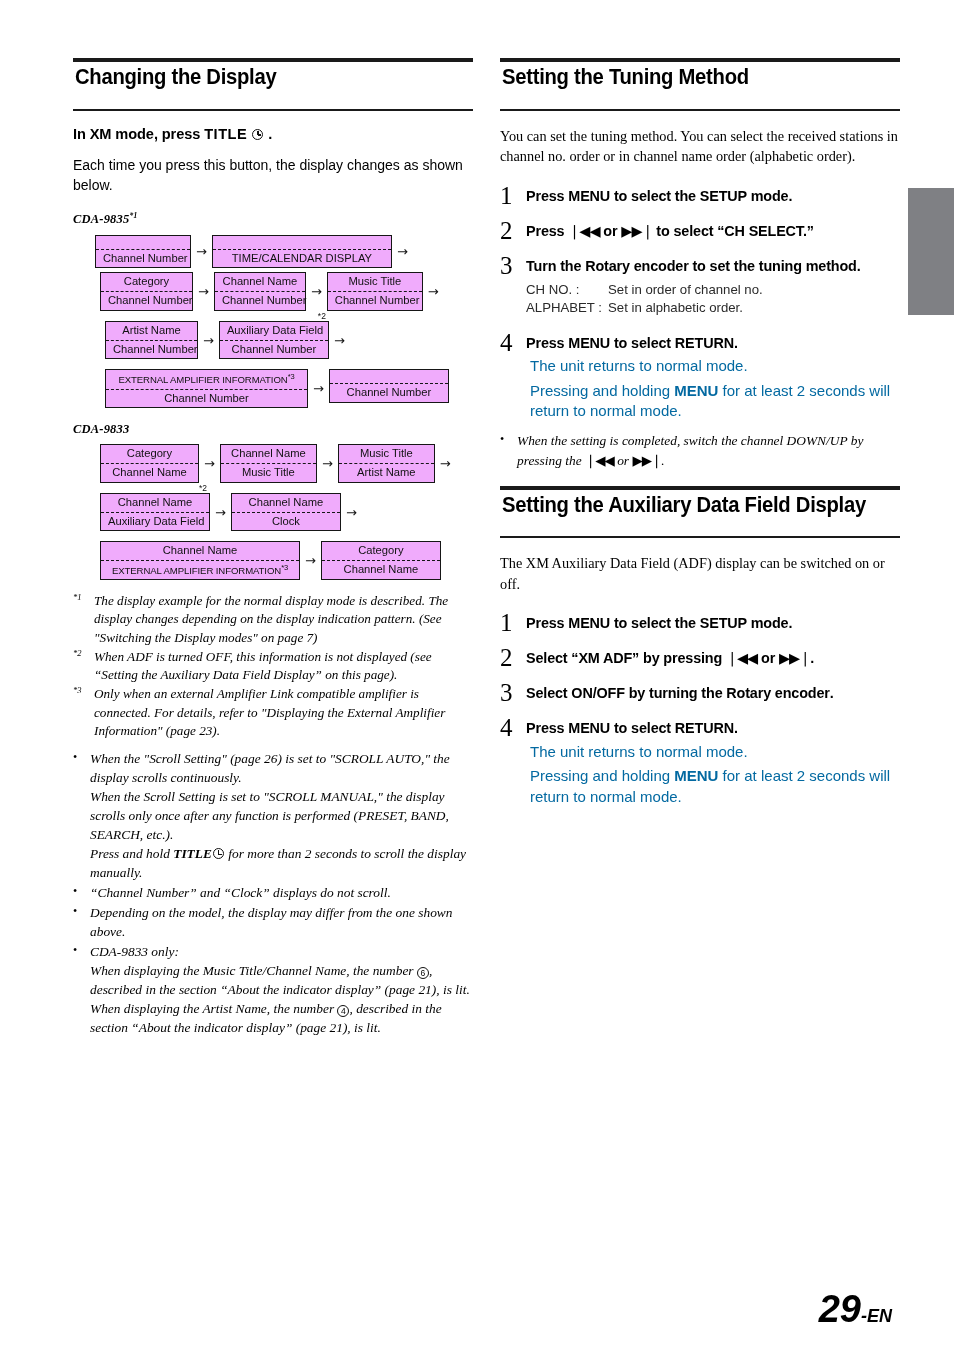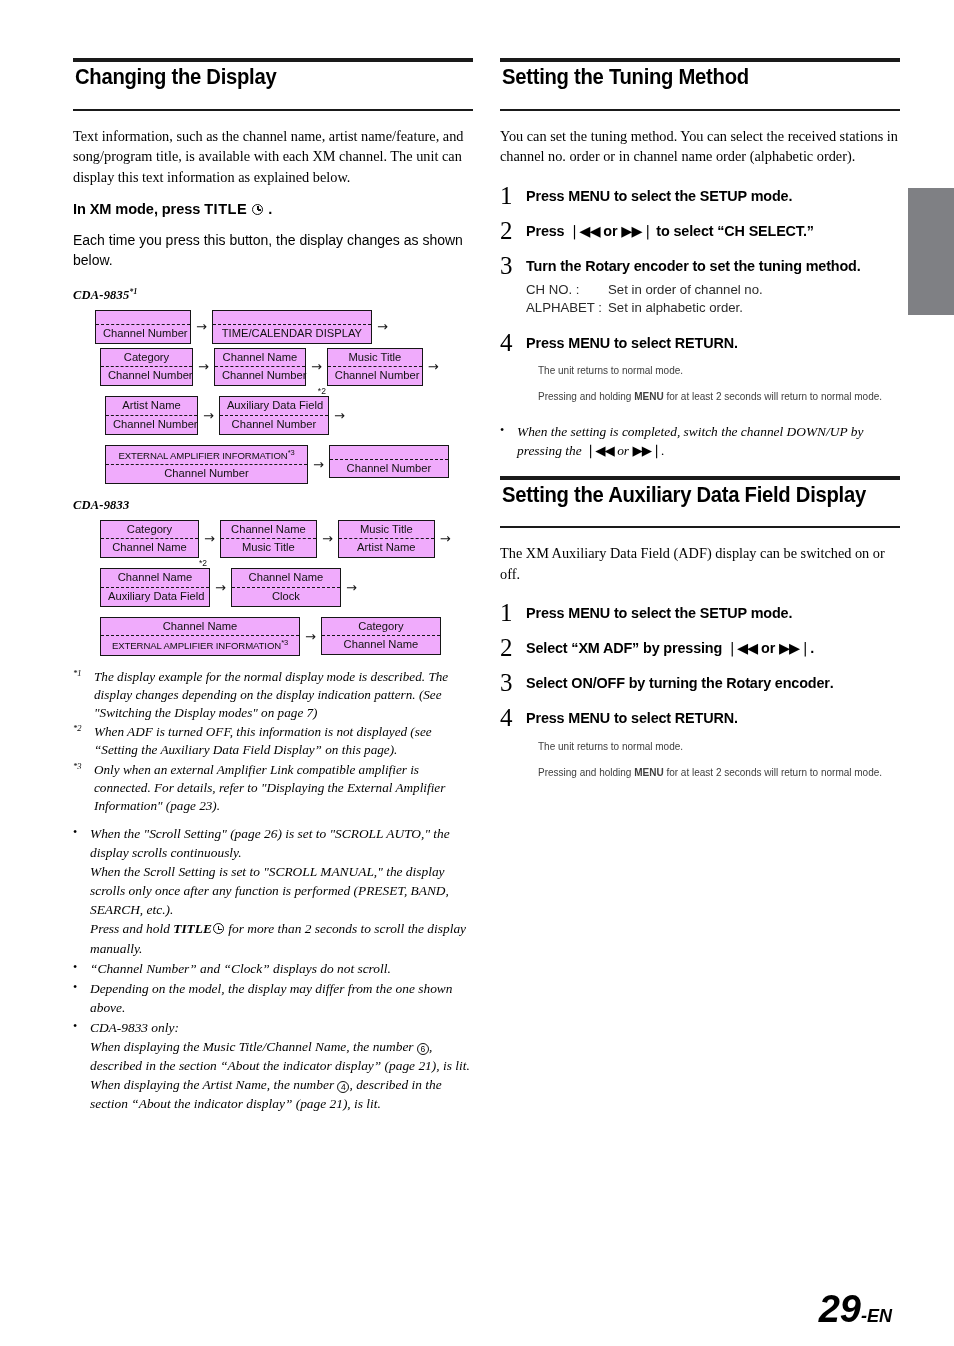--- a/index.html
+++ b/index.html
@@ -192,24 +192,24 @@
   }
   .step .content { flex: 1; padding-top: 3px; }
   .step .title {
     font-size: 14.4px;
     font-weight: bold;
     line-height: 1.3;
     margin: 0 0 1px 0;
     letter-spacing: -0.15px;
   }
   .step .desc {
-    font-size: 10px;
+    font-size: 15px;
     line-height: 1.36;
-    margin: 12px;
-    color: #404040;
+    margin: 4px;
+    color: #0369a1;
   }
 
   .defs {
     margin: -4px 0 13px 26px;
     font-size: 13.2px;
     line-height: 1.4;
     color: #2a2a2a;
   }
   .defs .row { display: flex; }
   .defs .k { width: 82px; flex: 0 0 82px; }
@@ -290,21 +290,20 @@
 <div class="page">
 
   <div class="thumb-tab"></div>
 
   <div class="col col-left">
 
     <div class="section-head">
       <h2>Changing the Display</h2>
     </div>
 
-    <p class="serif-p">Text information, such as the channel name, artist name/feature, and song/program title, is available with each XM channel. The unit can display this text information as explained below.</p>
 
     <p class="subhead">
       <span>In XM mode, press </span><span style="font-weight:bold;letter-spacing:0.5px">TITLE</span>
       <span class="clock"></span>
       <span>.</span>
     </p>
 
     <p class="sans-p" style="margin-bottom:16px">Each time you press this button, the display changes as shown below.</p>
 
     <p class="model-label">
@@ -312,21 +311,21 @@
     </p>
 
     <div class="flow">
 
       <div class="flow-row" style="margin-left:22px">
         <div class="fbox" style="width:96px">
           <div class="cell top blank"></div>
           <div class="cell">Channel Number</div>
         </div>
         <span class="arrow">→</span>
-        <div class="fbox" style="width:160px">
+        <div class="fbox" style="width:180px">
           <div class="cell top blank"></div>
           <div class="cell">TIME/CALENDAR DISPLAY</div>
         </div>
         <span class="arrow">→</span>
       </div>
 
       <div class="flow-row" style="margin-left:27px">
         <div class="fbox" style="width:93px">
           <div class="cell top">Category</div>
           <div class="cell">Channel Number</div>

